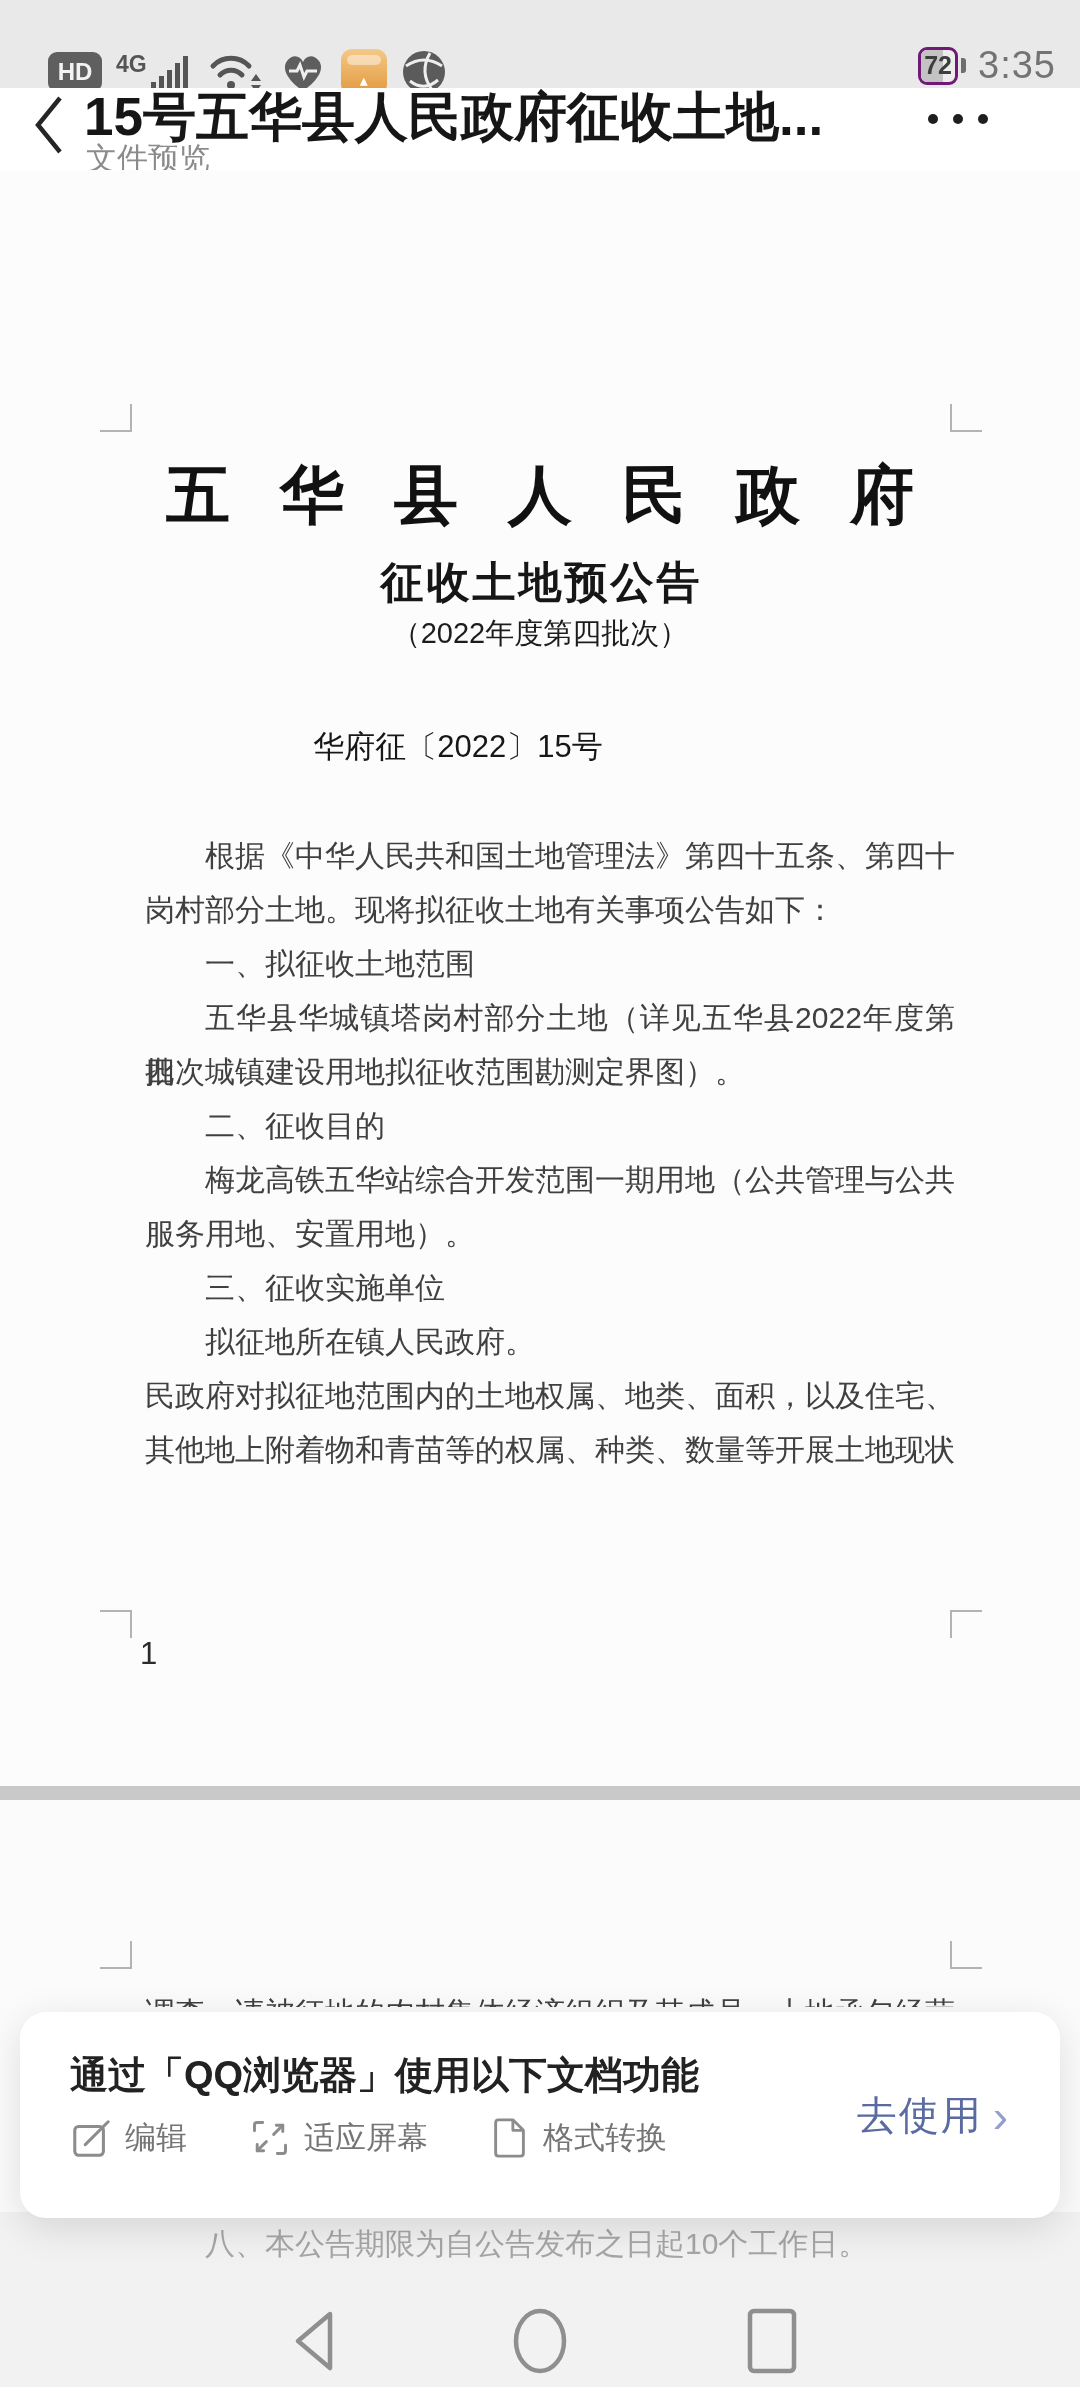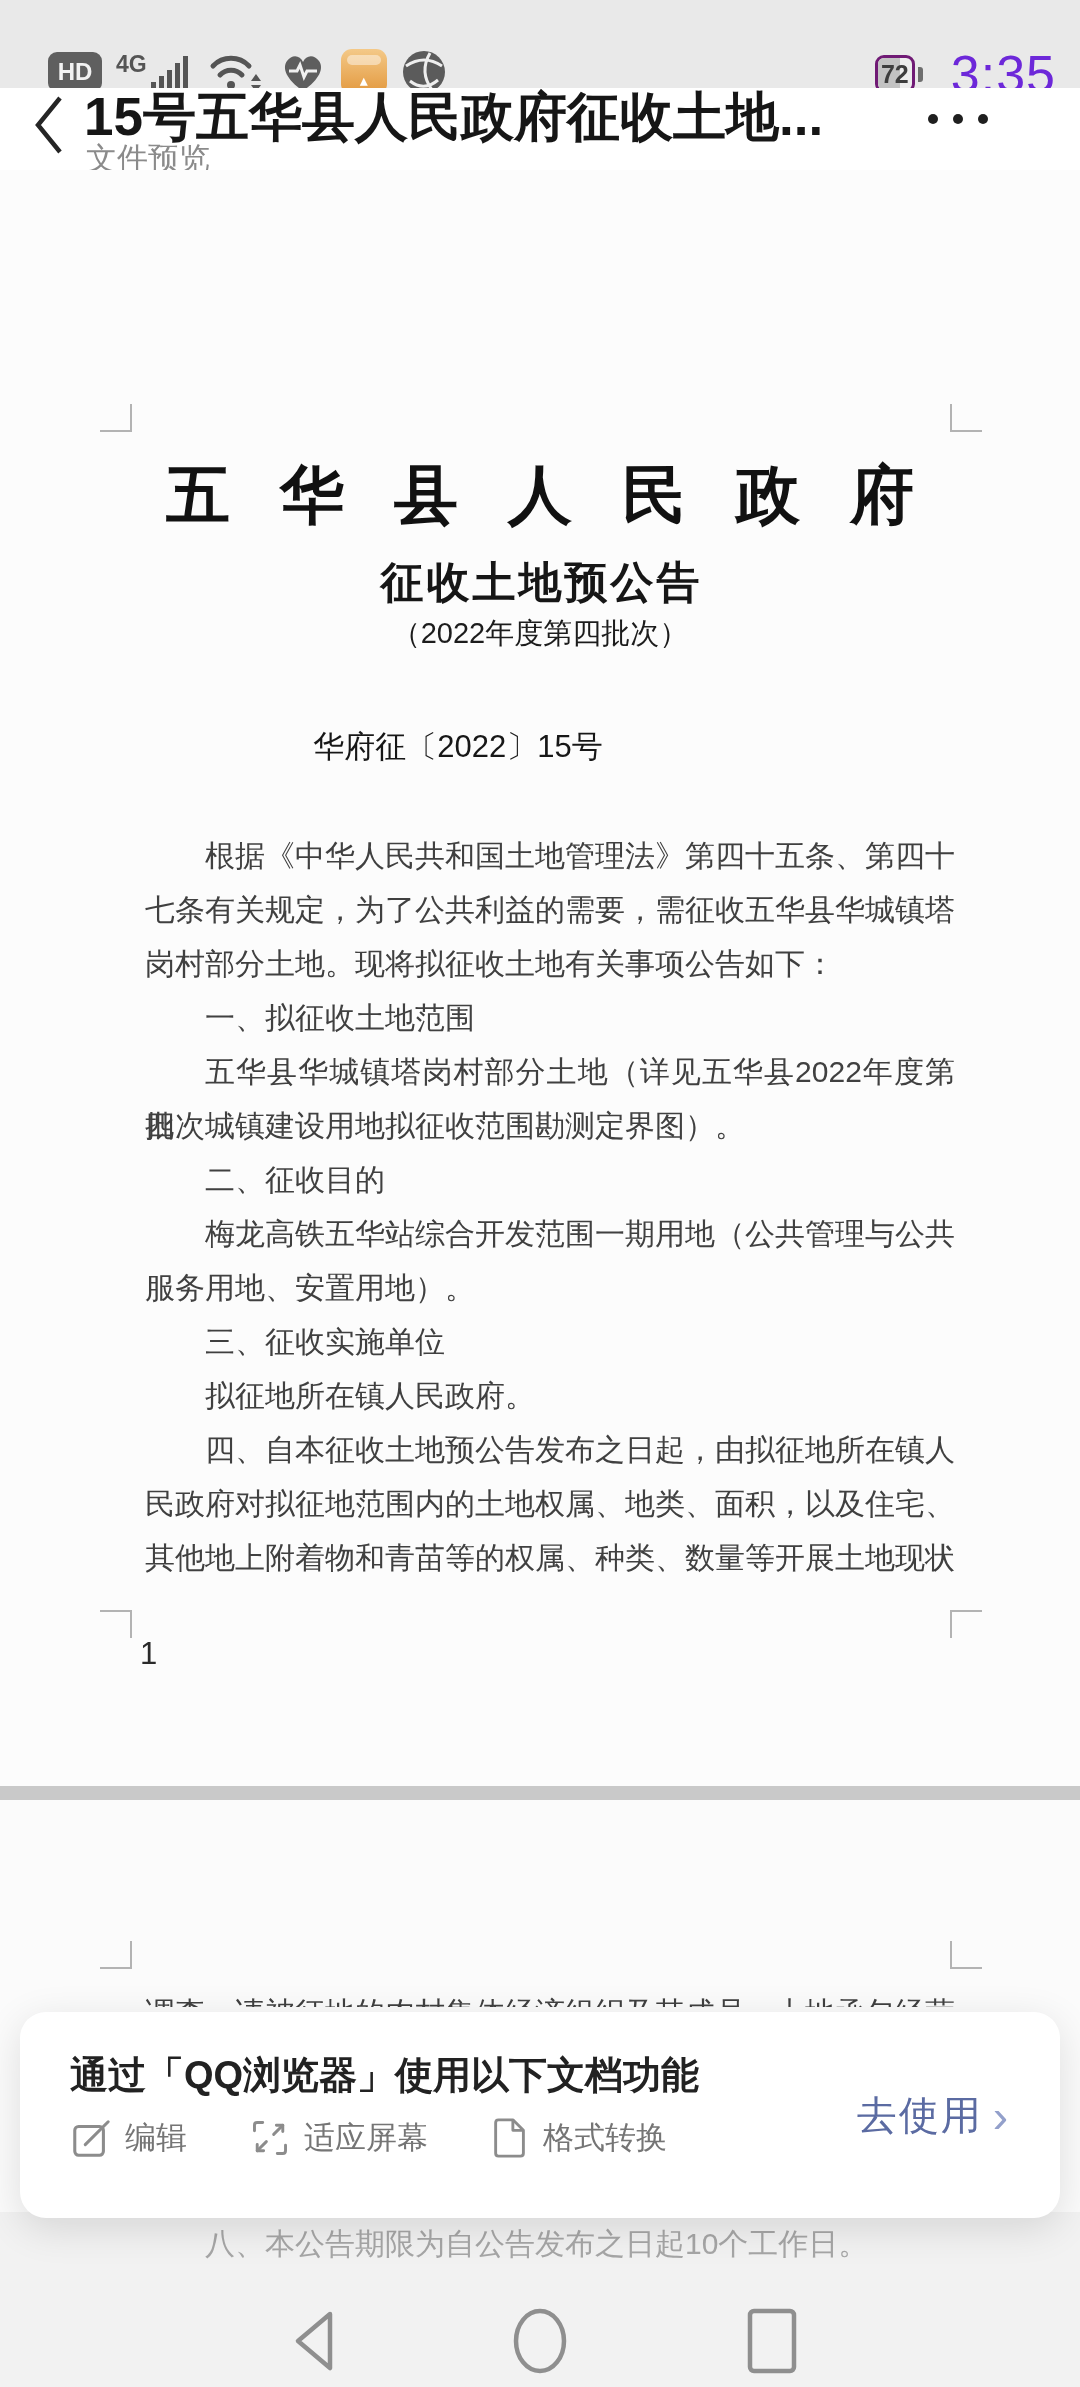--- a/index.html
+++ b/index.html
@@ -12,21 +12,21 @@
   .hd-badge{width:54px;height:40px;background:#5f5f5f;border-radius:9px;color:#f2f2f2;
     font-size:24px;font-weight:bold;display:flex;align-items:center;justify-content:center;}
   .net-cluster{display:flex;align-items:flex-end;gap:2px;}
   .net-type{font-size:23px;font-weight:bold;color:#555;line-height:1;margin-bottom:18px;}
   .sb-right{position:absolute;right:24px;top:44px;display:flex;align-items:center;}
   .battery{position:relative;width:40px;height:38px;border:3px solid #701a75;border-radius:9px;
     display:flex;align-items:center;justify-content:center;overflow:hidden;background:#ededed;}
   .battery-fill{position:absolute;left:0;top:0;bottom:0;width:66%;background:#c3c3c3;}
   .battery-num{position:relative;font-size:25px;font-weight:600;color:#3e3e3e;z-index:2;}
   .battery-nub{width:5px;height:15px;background:#6e6e6e;border-radius:0 3px 3px 0;margin-left:3px;}
-  .clock{font-size:52px;font-weight:500;color:#6d28d9;margin-left:28px;letter-spacing:1px;}
+  .clock{font-size:38px;font-weight:500;color:#737373;margin-left:12px;letter-spacing:1px;}
 
   
   .app-header{position:absolute;left:0;top:88px;width:1080px;height:82px;background:#ffffff;}
   .back-btn{position:absolute;left:30px;top:4px;width:40px;height:66px;}
   .hdr-title{position:absolute;left:84px;top:-6px;width:810px;font-size:53px;font-weight:600;
     color:#161616;white-space:nowrap;overflow:hidden;}
   .hdr-sub{position:absolute;left:86px;top:50px;font-size:31px;color:#8b8b8b;}
   .more-dots{position:absolute;right:92px;top:26px;display:flex;gap:15px;}
   .more-dots i{width:10px;height:10px;border-radius:50%;background:#1f1f1f;}
 
@@ -154,31 +154,29 @@
     <div class="cmark cm-dr" style="left:100px;top:234px;"></div>
     <div class="cmark cm-dl" style="left:950px;top:234px;"></div>
 
     <div class="doc-h1">五华县人民政府</div>
     <div class="doc-h2">征收土地预公告</div>
     <div class="doc-h3">（2022年度第四批次）</div>
     <div class="doc-num">华府征〔2022〕15号</div>
 
     <div class="doc-body">
       <div class="doc-line ind full">根据《中华人民共和国土地管理法》第四十五条、第四十</div>
-      <div class="doc-line full">七条有关规定，为了公共利益的需要，需征收五华县华城镇塔</div>
       <div class="doc-line">岗村部分土地。现将拟征收土地有关事项公告如下：</div>
       <div class="doc-line ind">一、拟征收土地范围</div>
       <div class="doc-line ind full">五华县华城镇塔岗村部分土地（详见五华县2022年度第四</div>
       <div class="doc-line">批次城镇建设用地拟征收范围勘测定界图）。</div>
       <div class="doc-line ind">二、征收目的</div>
       <div class="doc-line ind full">梅龙高铁五华站综合开发范围一期用地（公共管理与公共</div>
       <div class="doc-line">服务用地、安置用地）。</div>
       <div class="doc-line ind">三、征收实施单位</div>
       <div class="doc-line ind">拟征地所在镇人民政府。</div>
-      <div class="doc-line ind full">四、自本征收土地预公告发布之日起，由拟征地所在镇人</div>
       <div class="doc-line full">民政府对拟征地范围内的土地权属、地类、面积，以及住宅、</div>
       <div class="doc-line full">其他地上附着物和青苗等的权属、种类、数量等开展土地现状</div>
     </div>
 
     <div class="cmark cm-ur" style="left:100px;top:1440px;"></div>
     <div class="cmark cm-ul" style="left:950px;top:1440px;"></div>
     <div class="page-num">1</div>
   </div>
 
   <div class="page-divider"></div>

